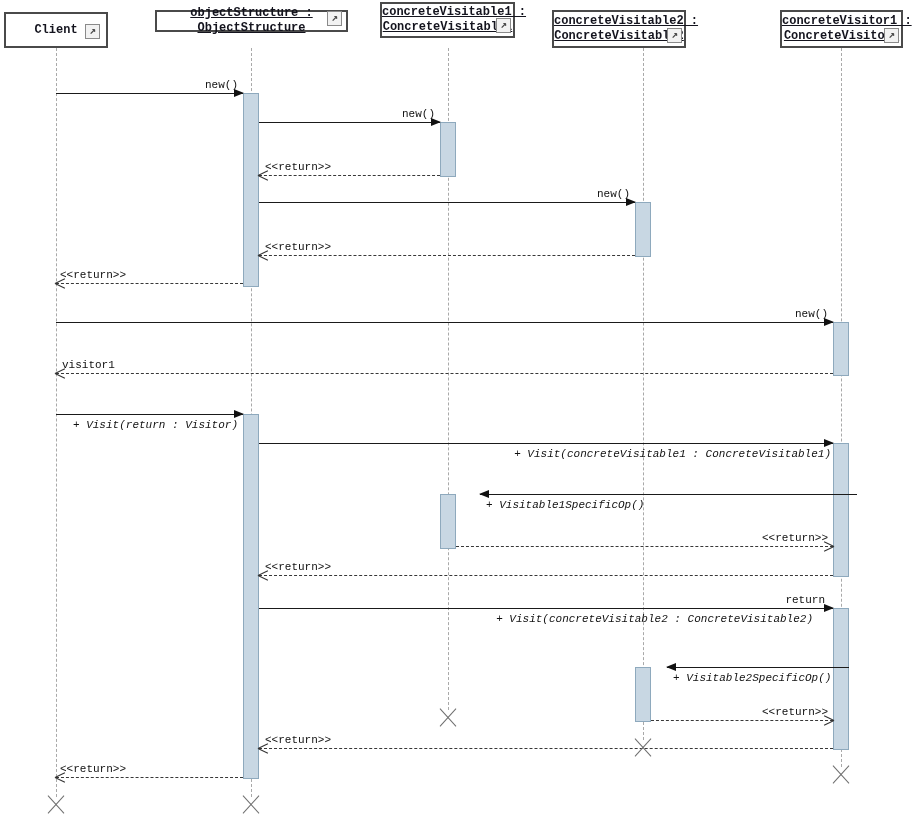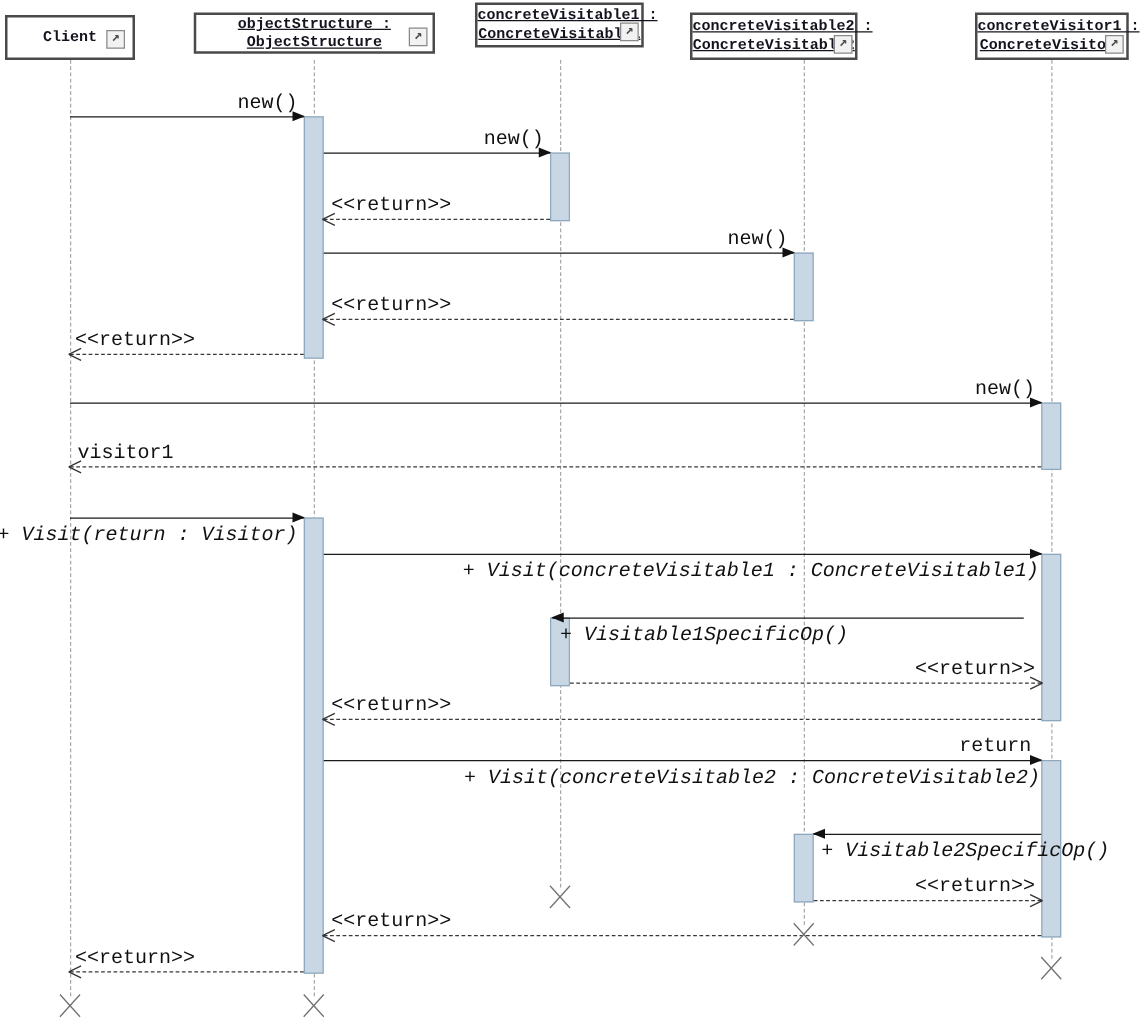--- a/index.html
+++ b/index.html
@@ -21,21 +21,21 @@
     font-size:11px;line-height:13px;text-align:center;font-weight:bold;
   }
   
   .lifeline{position:absolute;width:0;border-left:1px dashed #a9a9a9;}
   
   .act{position:absolute;width:14px;background:#c8d7e3;border:1px solid #8ea9bd;box-sizing:content-box;}
   
   .msg{position:absolute;height:0;}
   .msg.solid{border-top:1px solid #1a1a1a;}
   .msg.dashed{border-top:1px dashed #383838;}
-  .lbl{position:absolute;font-size:16px;white-space:nowrap;color:#101010;text-align:center;}
+  .lbl{position:absolute;font-size:11px;white-space:nowrap;color:#101010;text-align:center;}
   .lbl.above{bottom:3px;}
   .lbl.below{top:4px;}
   .lbl.l{left:6px;}
   .lbl.r{right:5px;}
   .lbl.it{font-style:italic;}
   
   .arr-r{position:absolute;right:-1px;top:-5px;width:0;height:0;
     border-left:10px solid #111;border-top:4px solid transparent;border-bottom:4px solid transparent;}
   .arr-l{position:absolute;left:-1px;top:-5px;width:0;height:0;
     border-right:10px solid #111;border-top:4px solid transparent;border-bottom:4px solid transparent;}
@@ -73,21 +73,21 @@
   <div class="act" style="left:243px;top:414px;height:363px"></div>
   <div class="act" style="left:833px;top:443px;height:132px"></div>
   <div class="act" style="left:440px;top:494px;height:53px"></div>
   <div class="act" style="left:833px;top:608px;height:140px"></div>
   <div class="act" style="left:635px;top:667px;height:53px"></div>
 
   <div class="box" style="left:4px;top:12px;width:104px;height:36px">
     <span class="nm">Client</span>
     <span class="icon-btn" style="right:6px;top:10px">↗</span>
   </div>
-  <div class="box" style="left:155px;top:10px;width:193px;height:33px">
+  <div class="box" style="left:155px;top:10px;width:193px;height:22px">
     <span class="nm u">objectStructure :</span>
     <span class="nm u">ObjectStructure</span>
     <span class="icon-btn" style="right:4px;bottom:4px">↗</span>
   </div>
   <div class="box" style="left:380px;top:2px;width:135px;height:36px">
     <span class="nm u">concreteVisitable1 :</span>
     <span class="nm u">ConcreteVisitable1</span>
     <span class="icon-btn" style="right:2px;bottom:3px">↗</span>
   </div>
   <div class="box" style="left:552px;top:10px;width:134px;height:38px">
@@ -144,42 +144,42 @@
   <div class="msg solid" style="left:56px;top:414px;width:187px">
     <span class="lbl below r it">+ Visit(return : Visitor)</span>
     <span class="arr-r"></span>
   </div>
 
   <div class="msg solid" style="left:259px;top:443px;width:574px">
     <span class="lbl below r it" style="right:2px">+ Visit(concreteVisitable1 : ConcreteVisitable1)</span>
     <span class="arr-r"></span>
   </div>
 
-  <div class="msg solid" style="left:442px;top:494px;width:377px">
+  <div class="msg solid" style="left:480px;top:494px;width:377px">
     <span class="lbl below l it">+ Visitable1SpecificOp()</span>
     <span class="arr-l"></span>
   </div>
 
   <div class="msg dashed" style="left:456px;top:546px;width:377px">
     <span class="lbl above r">&lt;&lt;return&gt;&gt;</span>
     <span class="oarr-r"></span>
   </div>
 
   <div class="msg dashed" style="left:259px;top:575px;width:574px">
     <span class="lbl above l">&lt;&lt;return&gt;&gt;</span>
     <span class="oarr-l"></span>
   </div>
 
   <div class="msg solid" style="left:259px;top:608px;width:574px">
     <span class="lbl above r" style="right:8px">return</span>
-    <span class="lbl below r it" style="right:1px">+ Visit(concreteVisitable2 : ConcreteVisitable2)</span>
-    <span class="arr-r"></span>
-  </div>
-
-  <div class="msg solid" style="left:651px;top:667px;width:182px">
+    <span class="lbl below r it" style="right:20px">+ Visit(concreteVisitable2 : ConcreteVisitable2)</span>
+    <span class="arr-r"></span>
+  </div>
+
+  <div class="msg solid" style="left:667px;top:667px;width:182px">
     <span class="lbl below l it">+ Visitable2SpecificOp()</span>
     <span class="arr-l"></span>
   </div>
 
   <div class="msg dashed" style="left:651px;top:720px;width:182px">
     <span class="lbl above r">&lt;&lt;return&gt;&gt;</span>
     <span class="oarr-r"></span>
   </div>
 
   <div class="msg dashed" style="left:259px;top:748px;width:574px">

